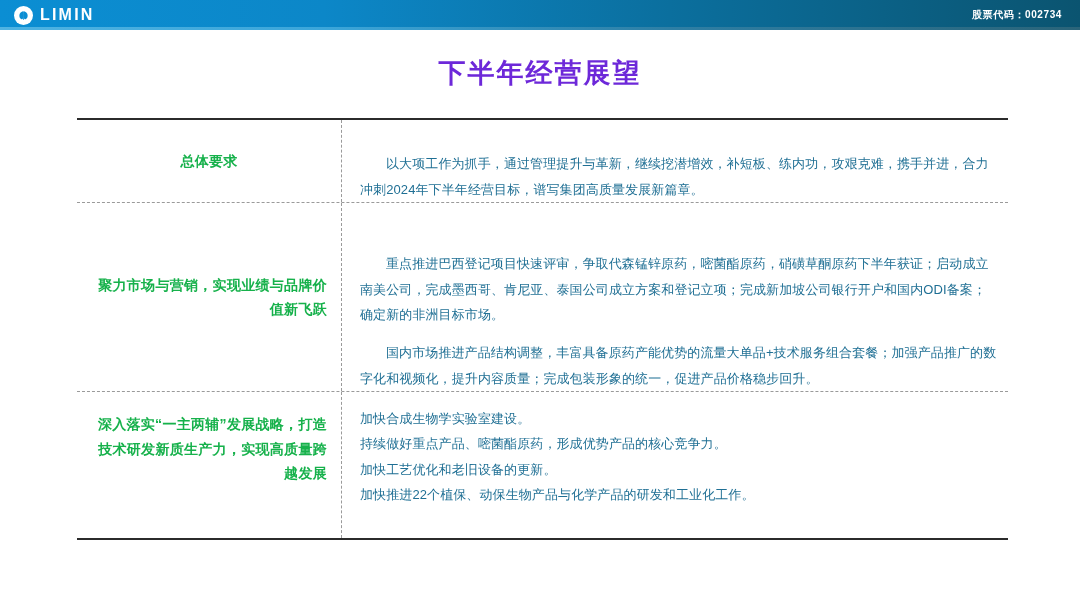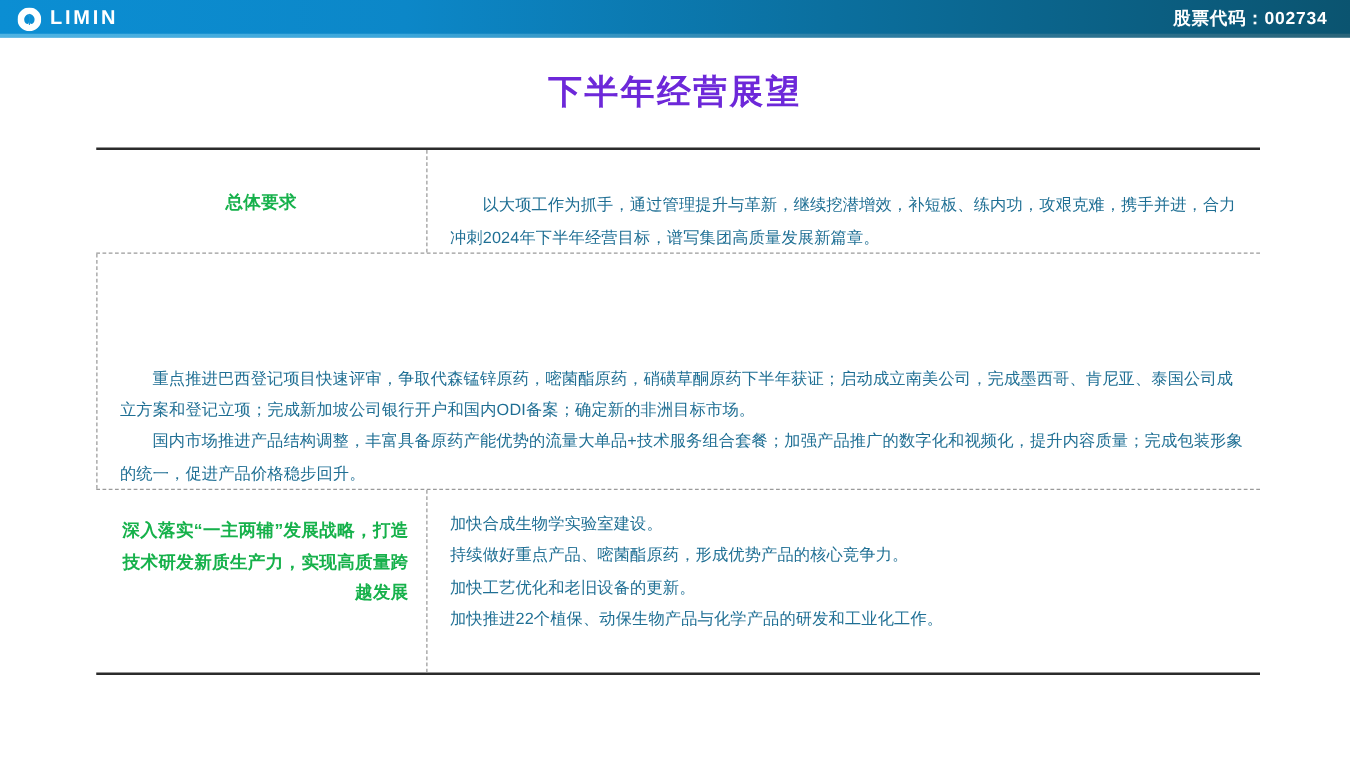--- a/index.html
+++ b/index.html
@@ -57,21 +57,21 @@
   .brand-name {
     color: #ffffff;
     font-size: 16px;
     font-weight: bold;
     letter-spacing: 2.2px;
     line-height: 1;
   }
 
   .stock-code {
     color: #ffffff;
-    font-size: 14px;
+    font-size: 10px;
     font-weight: bold;
     letter-spacing: 0.6px;
     z-index: 2;
   }
 
   
   .slide-title {
     position: absolute;
     left: 0; top: 55px;
     width: 1080px;
@@ -132,21 +132,21 @@
     display: flex;
     flex-direction: column;
     justify-content: flex-end;
     color: #1f6f94;
     font-size: 13px;
     line-height: 1.95;
     letter-spacing: 0.1px;
   }
 
   .para { text-indent: 2em; }
-  .para + .para { }
+  .para + .para { margin-top: 13px; }
   .line { text-indent: 0; }
 
   .row1 { height: 82px; }
   .row2 { height: 188px; }
   .row3 { height: 146px; }
 
   .row3 .cell-body { justify-content: flex-start; padding-top: 14px; }
   .row3 .cell-label { align-items: flex-start; padding-top: 20px; }
 </style>
 </head>
@@ -177,20 +177,21 @@
       <div class="cell-label">总体要求</div>
       <div class="vdiv"></div>
       <div class="cell-body">
         <div class="para">以大项工作为抓手，通过管理提升与革新，继续挖潜增效，补短板、练内功，攻艰克难，携手并进，合力冲刺2024年下半年经营目标，谱写集团高质量发展新篇章。</div>
       </div>
     </div>
 
     <div class="rule-dashed"></div>
 
     <div class="trow row2">
+      <div class="cell-label">聚力市场与营销，实现业绩与品牌价值新飞跃</div>
       <div class="vdiv"></div>
       <div class="cell-body">
         <div class="para">重点推进巴西登记项目快速评审，争取代森锰锌原药，嘧菌酯原药，硝磺草酮原药下半年获证；启动成立南美公司，完成墨西哥、肯尼亚、泰国公司成立方案和登记立项；完成新加坡公司银行开户和国内ODI备案；确定新的非洲目标市场。</div>
         <div class="para">国内市场推进产品结构调整，丰富具备原药产能优势的流量大单品+技术服务组合套餐；加强产品推广的数字化和视频化，提升内容质量；完成包装形象的统一，促进产品价格稳步回升。</div>
       </div>
     </div>
 
     <div class="rule-dashed"></div>
 
     <div class="trow row3">

